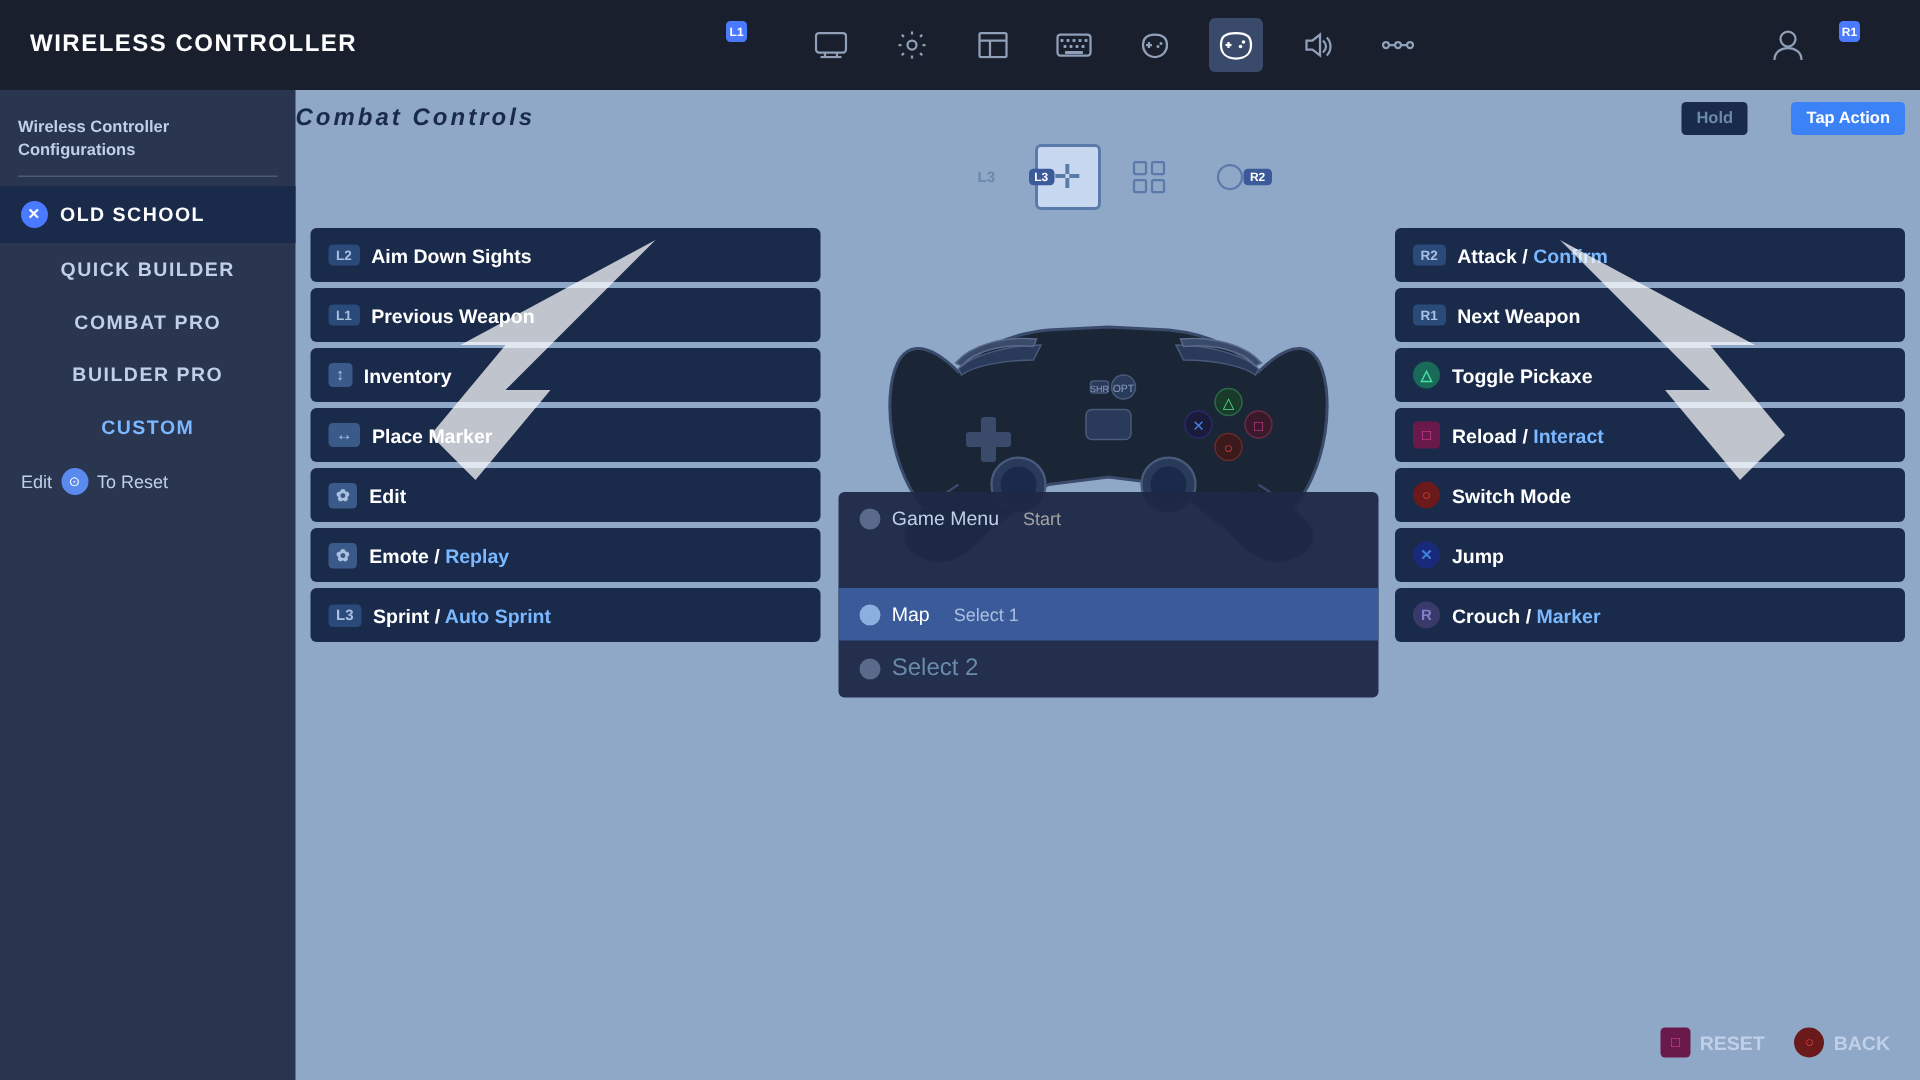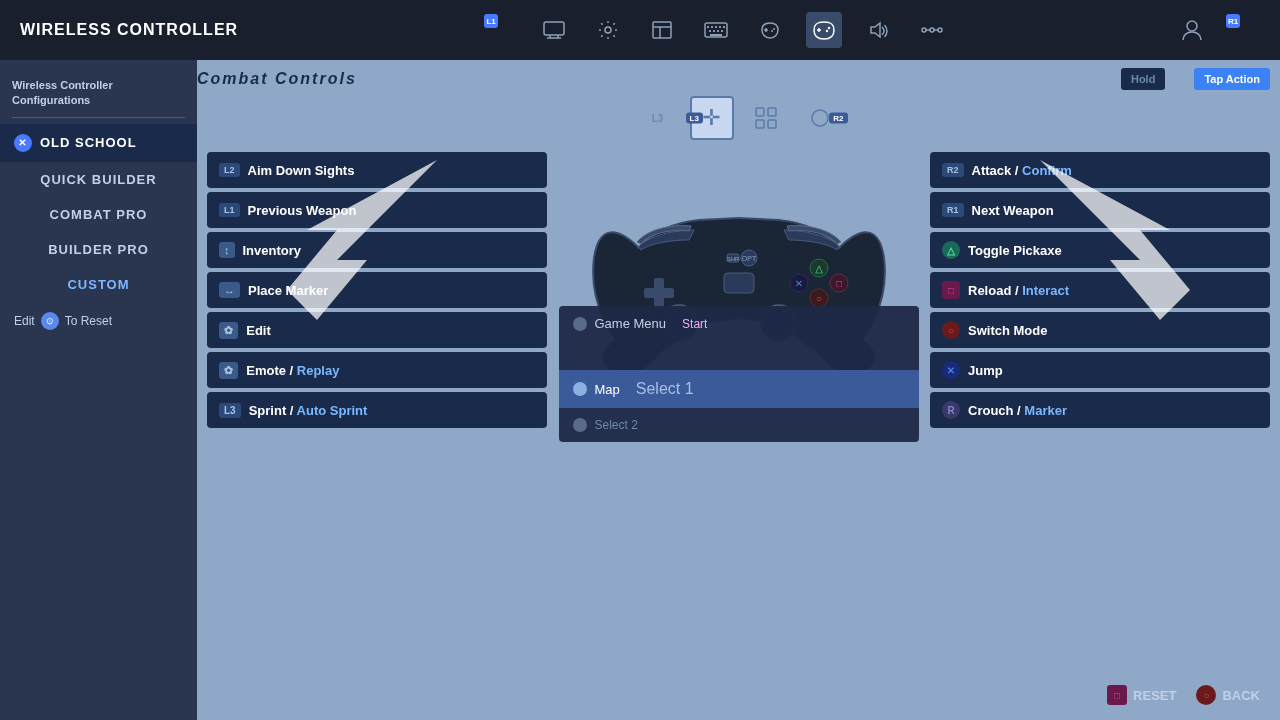--- a/index.html
+++ b/index.html
@@ -303,21 +303,21 @@
       width: 320px;
       height: 220px;
       margin-top: 20px;
     }
 
     
     .dropdown-overlay {
       position: absolute;
       left: 50%;
       transform: translateX(-50%);
-      top: 246px;
+      top: 268px;
       width: 360px;
       background: rgba(30, 40, 70, 0.95);
       border-radius: 4px;
       overflow: hidden;
       z-index: 20;
     }
     .dropdown-item {
       padding: 10px 14px;
       color: #c0d0e8;
       font-size: 13px;
@@ -685,30 +685,30 @@
           <span class="btn-badge r">R</span>
           <span>Crouch / <span class="highlight">Marker</span></span>
         </div>
       </div>
     </div>
 
     <div class="dropdown-overlay">
       <div class="dropdown-item">
         <div class="d-icon"></div>
         <span>Game Menu</span>
-        <span style="color:#f0abfc;font-size:12px;margin-left:8px;text-align:right;">Start</span>
+        <span style="color:#a3a3a3;font-size:12px;margin-left:8px;text-align:right;">Start</span>
       </div>
       <div class="dropdown-item selected">
         <div class="d-icon"></div>
         <span>Map</span>
-        <span style="color:#aac0e0;font-size:16px;margin-left:8px;">Select 1</span>
+        <span style="color:#aac0e0;font-size:12px;margin-left:8px;">Select 1</span>
       </div>
       <div class="dropdown-item">
         <div class="d-icon"></div>
-        <span style="color:#6a8aaa;font-size:12px;">Select 2</span>
+        <span style="color:#6a8aaa;font-size:16px;">Select 2</span>
       </div>
     </div>
 
     <svg class="arrow-left" viewBox="0 0 200 200">
       <path d="M180 20 L80 120 L110 120 L60 180 L30 150 L80 90 L50 90 Z" fill="white" opacity="0.85"></path>
     </svg>
     <svg class="arrow-right" viewBox="0 0 200 200">
       <path d="M180 20 L80 120 L110 120 L60 180 L30 150 L80 90 L50 90 Z" fill="white" opacity="0.85"></path>
     </svg>
 

